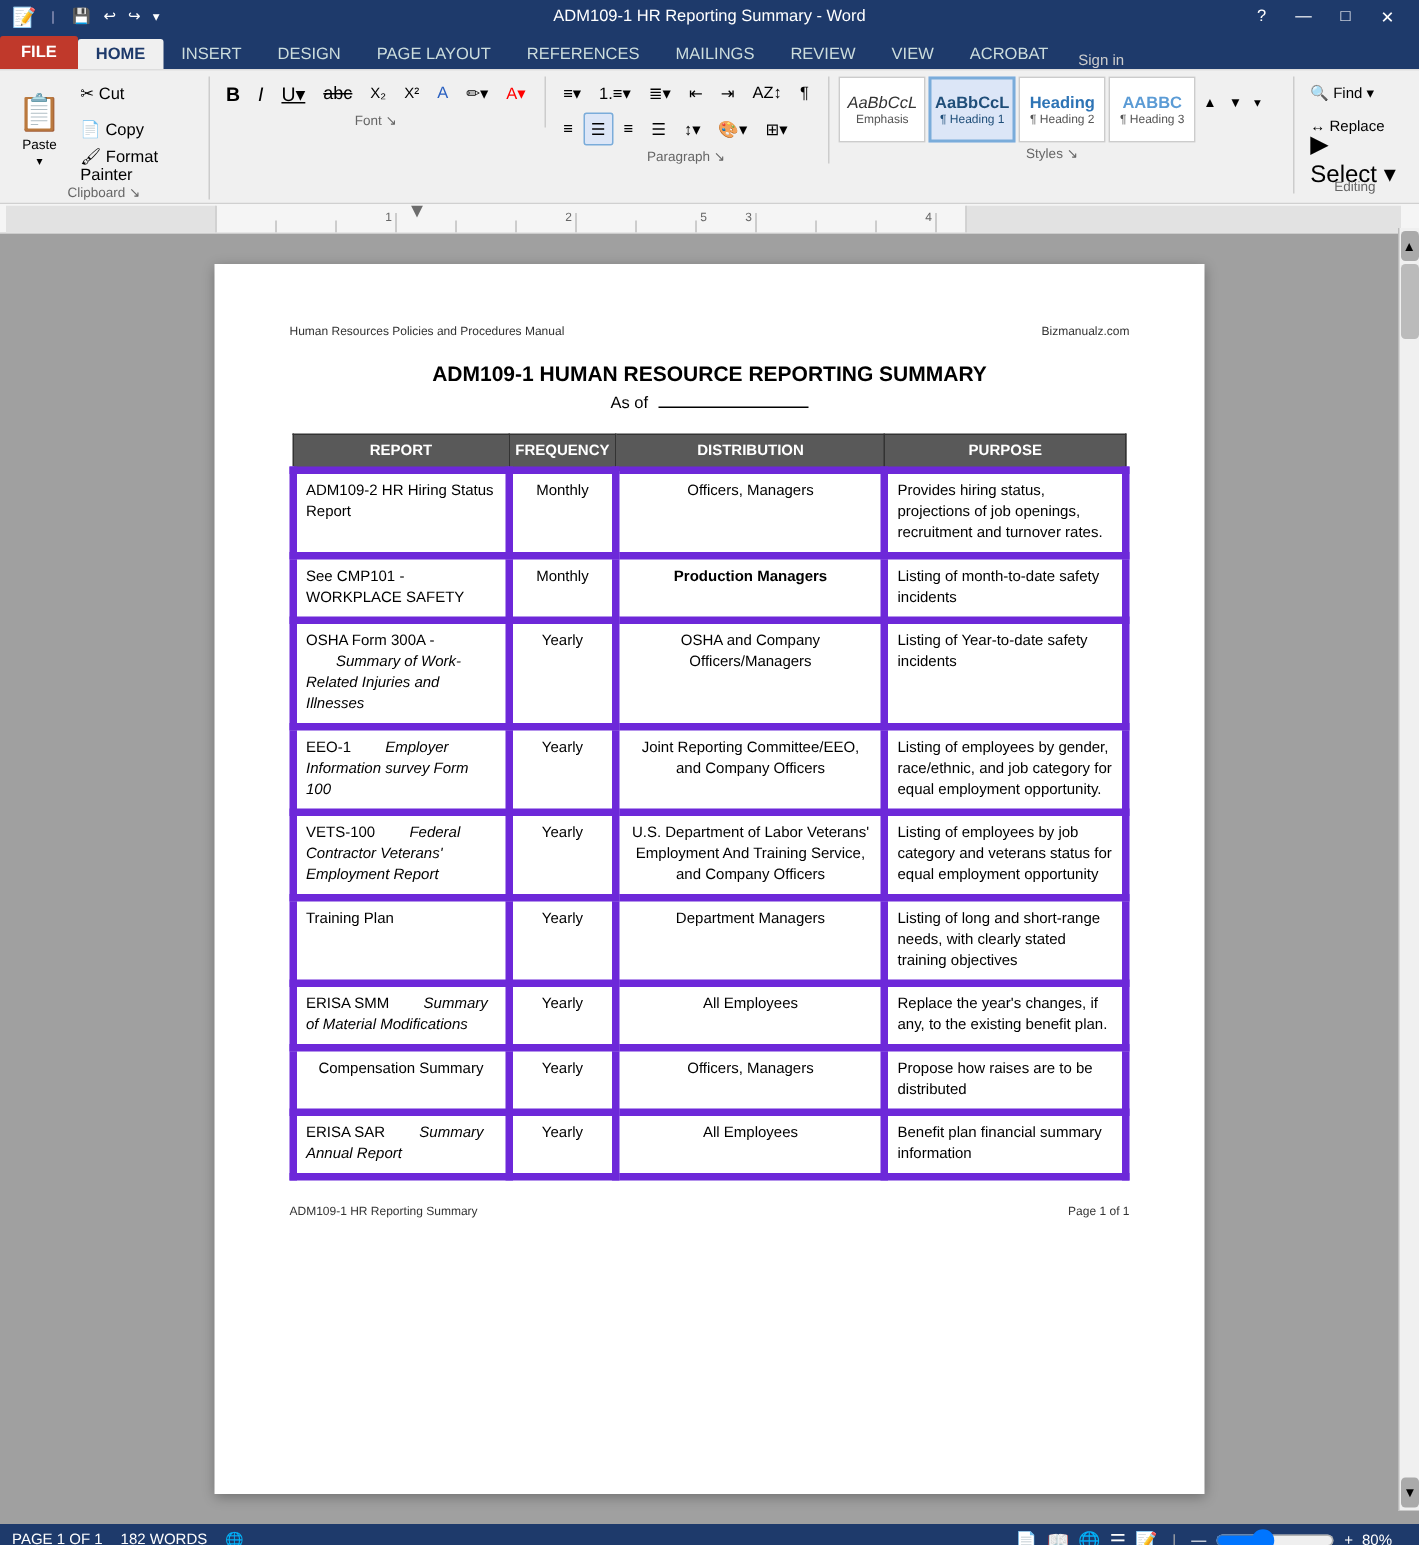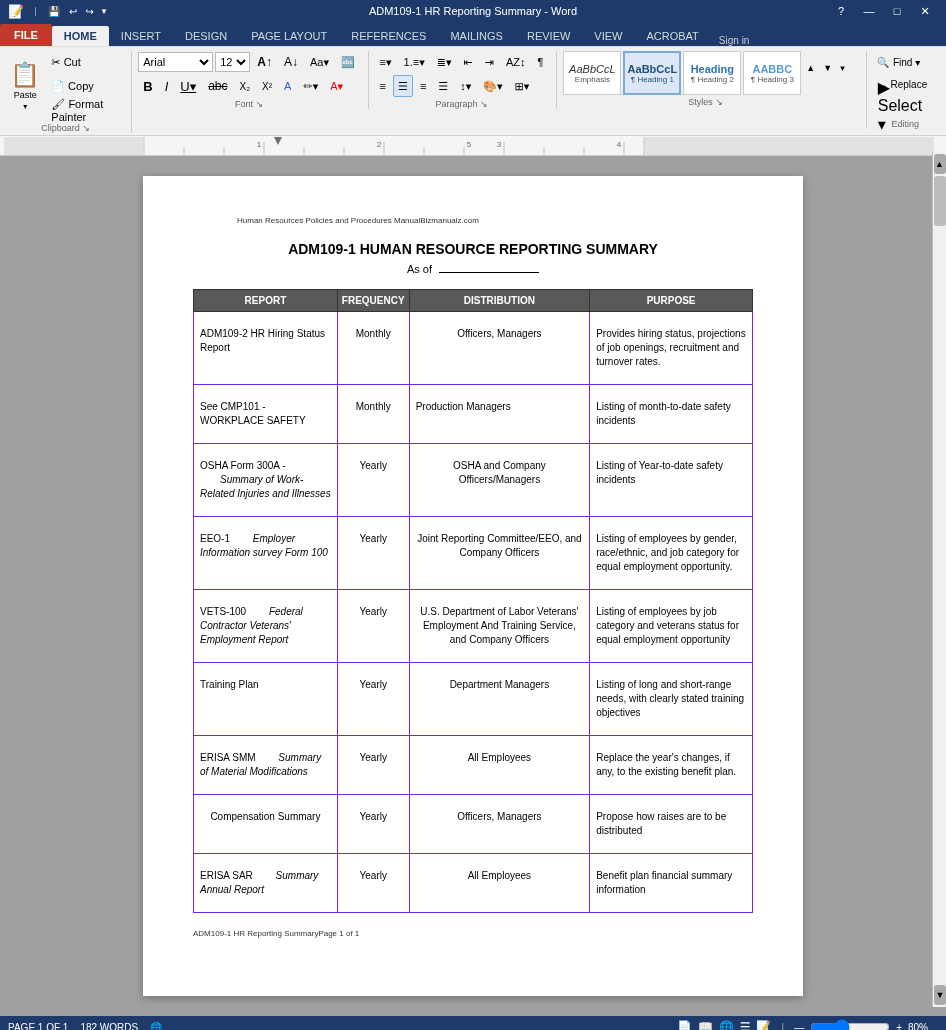--- a/index.html
+++ b/index.html
@@ -45,34 +45,34 @@
     
     .doc-area { background: #a0a0a0; padding: 20px; display: flex; justify-content: center; overflow: hidden; height: 860px; }
     .page { background: white; width: 660px; min-height: 820px; box-shadow: 0 2px 8px rgba(0,0,0,0.3); padding: 40px 50px; position: relative; }
 
     
     .status-bar { height: 22px; background: #1e3a6b; display: flex; align-items: center; justify-content: space-between; padding: 0 8px; color: white; font-size: 10px; }
     .status-left { display: flex; gap: 12px; }
     .status-right { display: flex; align-items: center; gap: 6px; }
 
     
-    .doc-header { text-align: center; font-size: 8px; color: #333; margin-bottom: 16px; display: flex; justify-content: flex-start; margin-left: 44px; }
+    .doc-header { text-align: center; font-size: 8px; color: #333; margin-bottom: 16px; display: flex; justify-content: space-between; }
 
     .doc-title { text-align: center; font-size: 14px; font-weight: bold; font-family: Arial, sans-serif; margin-bottom: 6px; }
     .doc-asof { text-align: center; font-size: 11px; margin-bottom: 14px; }
     .doc-asof-line { display: inline-block; border-bottom: 1px solid black; width: 100px; margin-left: 4px; }
 
     table.report-table { width: 100%; border-collapse: collapse; font-family: Arial, sans-serif; font-size: 10px; }
     table.report-table th { background: #595959; color: white; font-weight: bold; text-align: center; padding: 5px 4px; border: 1px solid #333; font-size: 10px; }
-    table.report-table td { border: 1px solid #6d28d9; padding: 15px 6px; vertical-align: top; text-align: center; font-size: 10px; line-height: 1.4; }
+    table.report-table td { border: 5px solid #6d28d9; padding: 5px 6px; vertical-align: top; text-align: center; font-size: 10px; line-height: 1.4; }
     table.report-table td:first-child { text-align: left; }
     table.report-table td:last-child { text-align: left; }
     .italic { font-style: italic; margin-left: 20px; }
 
-    .doc-footer { display: flex; justify-content: flex-start; font-size: 8px; color: #333; margin-top: 16px; }
+    .doc-footer { display: flex; justify-content: space-between; font-size: 8px; color: #333; margin-top: 16px; }
     .sign-in { color: #ccc; font-size: 10px; padding: 0 8px; }
   </style>
 </head>
 <body>
 
 <div class="title-bar">
   <div class="title-bar-left">
     <span style="font-size:13px;">📝</span>
     <span style="font-size:9px; color:#aac; margin: 0 6px;">|</span>
     <span style="font-size:10px; cursor:pointer; margin:0 2px;">💾</span>
@@ -116,32 +116,20 @@
         <div style="display:flex; flex-direction:column; gap:2px;">
           <span class="rb-btn" style="font-size:11px;">✂ Cut</span>
           <span class="rb-btn" style="font-size:11px;">📄 Copy</span>
           <span class="rb-btn" style="font-size:11px;">🖌 Format Painter</span>
         </div>
       </div>
       <span class="ribbon-group-label">Clipboard ↘</span>
     </div>
 
     <div class="ribbon-group">
-      <div class="ribbon-row" style="margin-bottom:2px;">
-        <select class="font-select">
-          <option>Arial</option>
-        </select>
-        <select class="font-size-select">
-          <option>12</option>
-        </select>
-        <span class="rb-btn" style="font-size:12px; font-weight:bold;">A↑</span>
-        <span class="rb-btn" style="font-size:12px;">A↓</span>
-        <span class="rb-btn">Aa▾</span>
-        <span class="rb-btn">🔤</span>
-      </div>
       <div class="ribbon-row">
         <span class="rb-btn" style="font-weight:bold; font-size:13px;">B</span>
         <span class="rb-btn" style="font-style:italic; font-size:13px;">I</span>
         <span class="rb-btn" style="text-decoration:underline; font-size:13px;">U▾</span>
         <span class="rb-btn" style="text-decoration:line-through; font-size:12px;">abc</span>
         <span class="rb-btn" style="font-size:10px;">X₂</span>
         <span class="rb-btn" style="font-size:10px;">X²</span>
         <span class="rb-btn" style="font-size:11px; color:#2a60c0;">A</span>
         <span class="rb-btn" style="font-size:11px;">✏▾</span>
         <span class="rb-btn" style="font-size:11px; color:red;">A▾</span>
@@ -277,21 +265,21 @@
         <tr>
           <td>ADM109-2 HR Hiring Status Report</td>
           <td style="text-align:center;">Monthly</td>
           <td style="text-align:center;">Officers, Managers</td>
           <td>Provides hiring status, projections of job openings, recruitment and turnover rates.</td>
         </tr>
 
         <tr>
           <td>See CMP101 - WORKPLACE SAFETY</td>
           <td style="text-align:center;">Monthly</td>
-          <td style="text-align:left;">Production Managers</td>
+          <td style="text-align:center;font-weight:bold;">Production Managers</td>
           <td>Listing of month-to-date safety incidents</td>
         </tr>
 
         <tr>
           <td>OSHA Form 300A - <span class="italic">Summary of Work-Related Injuries and Illnesses</span></td>
           <td style="text-align:center;">Yearly</td>
           <td style="text-align:center;margin-top:28px;">OSHA and Company Officers/Managers</td>
           <td>Listing of Year-to-date safety incidents</td>
         </tr>
 

